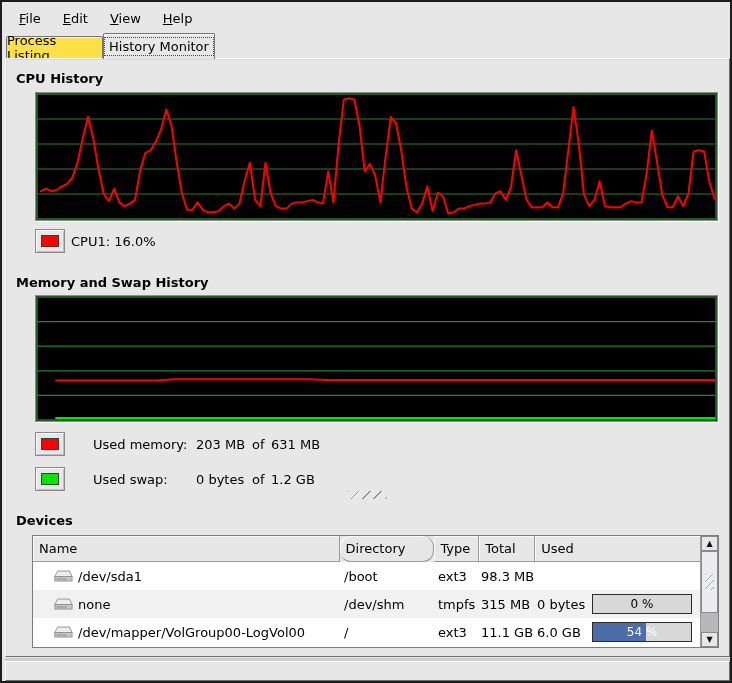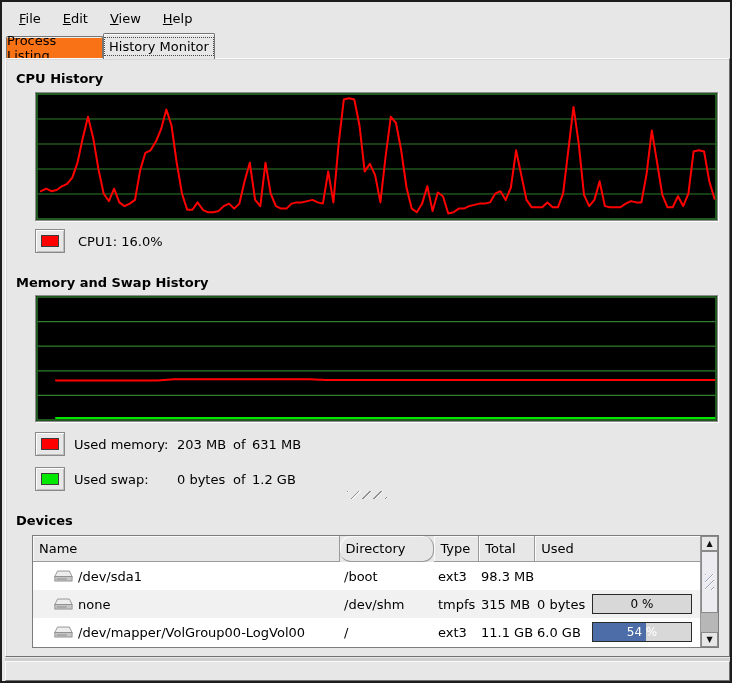--- a/index.html
+++ b/index.html
@@ -10,42 +10,42 @@
     font-family:"DejaVu Sans",sans-serif;font-size:13px;color:#000;
     overflow:hidden;
   }
   
   .menubar{position:absolute;left:2px;top:2px;width:724px;height:28px;display:flex;align-items:center;padding-left:4px;}
   .menu-item{padding:3px 11px;cursor:default;}
   .menu-item .mn{text-decoration:underline;}
   
   .tab{position:absolute;display:flex;align-items:center;justify-content:center;
        border:1px solid #757575;border-bottom:none;}
-  .tab-inactive{left:4px;top:34px;height:22px;width:97px;background:#f97316;
+  .tab-inactive{left:4px;top:34px;height:22px;width:97px;background:#fde047;
        box-shadow:inset 0 1px 0 #efefef;border-top-left-radius:2px;border-top-right-radius:2px;}
   .tab-active{left:101px;top:31px;height:26px;width:112px;background:#e7e7e7;z-index:3;
        box-shadow:inset 1px 1px 0 #fbfbfb;border-top-left-radius:2px;border-top-right-radius:2px;}
   .tab-focus{border:1px dotted #4a4a4a;padding:1px 4px;}
   
   .page{position:absolute;left:3px;top:56px;width:725px;height:599px;background:#e7e7e7;
         border:1px solid;border-color:#fbfbfb #6f6f6f #6f6f6f #fbfbfb;
         box-shadow:inset 1px 1px 0 #d8d8d8;}
   .section-title{position:absolute;font-weight:bold;}
   
   .graph{position:absolute;background:#000;border:1px solid #8c8c8c;
          box-shadow:1px 1px 0 #fdfdfd;}
   .graph svg{display:block;width:100%;height:100%;}
   
   .legend-row{position:absolute;display:flex;align-items:center;height:24px;}
   .swatch-btn{width:30px;height:24px;background:#e7e7e7;border:1px solid #8a8a8a;
       box-shadow:inset 1px 1px 0 #ffffff, inset -1px -1px 0 #bdbdbd;
       display:flex;align-items:center;justify-content:center;}
   .swatch{width:18px;height:12px;border:1px solid #3c3c3c;}
-  .legend-label{margin-left:9px;width:103px;}
-  .legend-cpu-label{margin-left:13px;}
+  .legend-label{margin-left:28px;width:103px;}
+  .legend-cpu-label{margin-left:6px;}
   .legend-val{width:56px;}
   .legend-of{width:19px;}
   
   .grip{position:absolute;left:345px;top:489px;width:40px;height:8px;
         background:repeating-linear-gradient(135deg,#8f8f8f 0 1px,#f6f6f6 1px 2px,rgba(0,0,0,0) 2px 8px);}
   
   .devframe{position:absolute;left:30px;top:533px;width:687px;height:113px;
             border:1px solid #7c7c7c;background:#fff;display:flex;}
   .devview{width:667px;display:flex;flex-direction:column;}
   .dev-header{display:flex;height:26px;background:#e7e7e7;}

